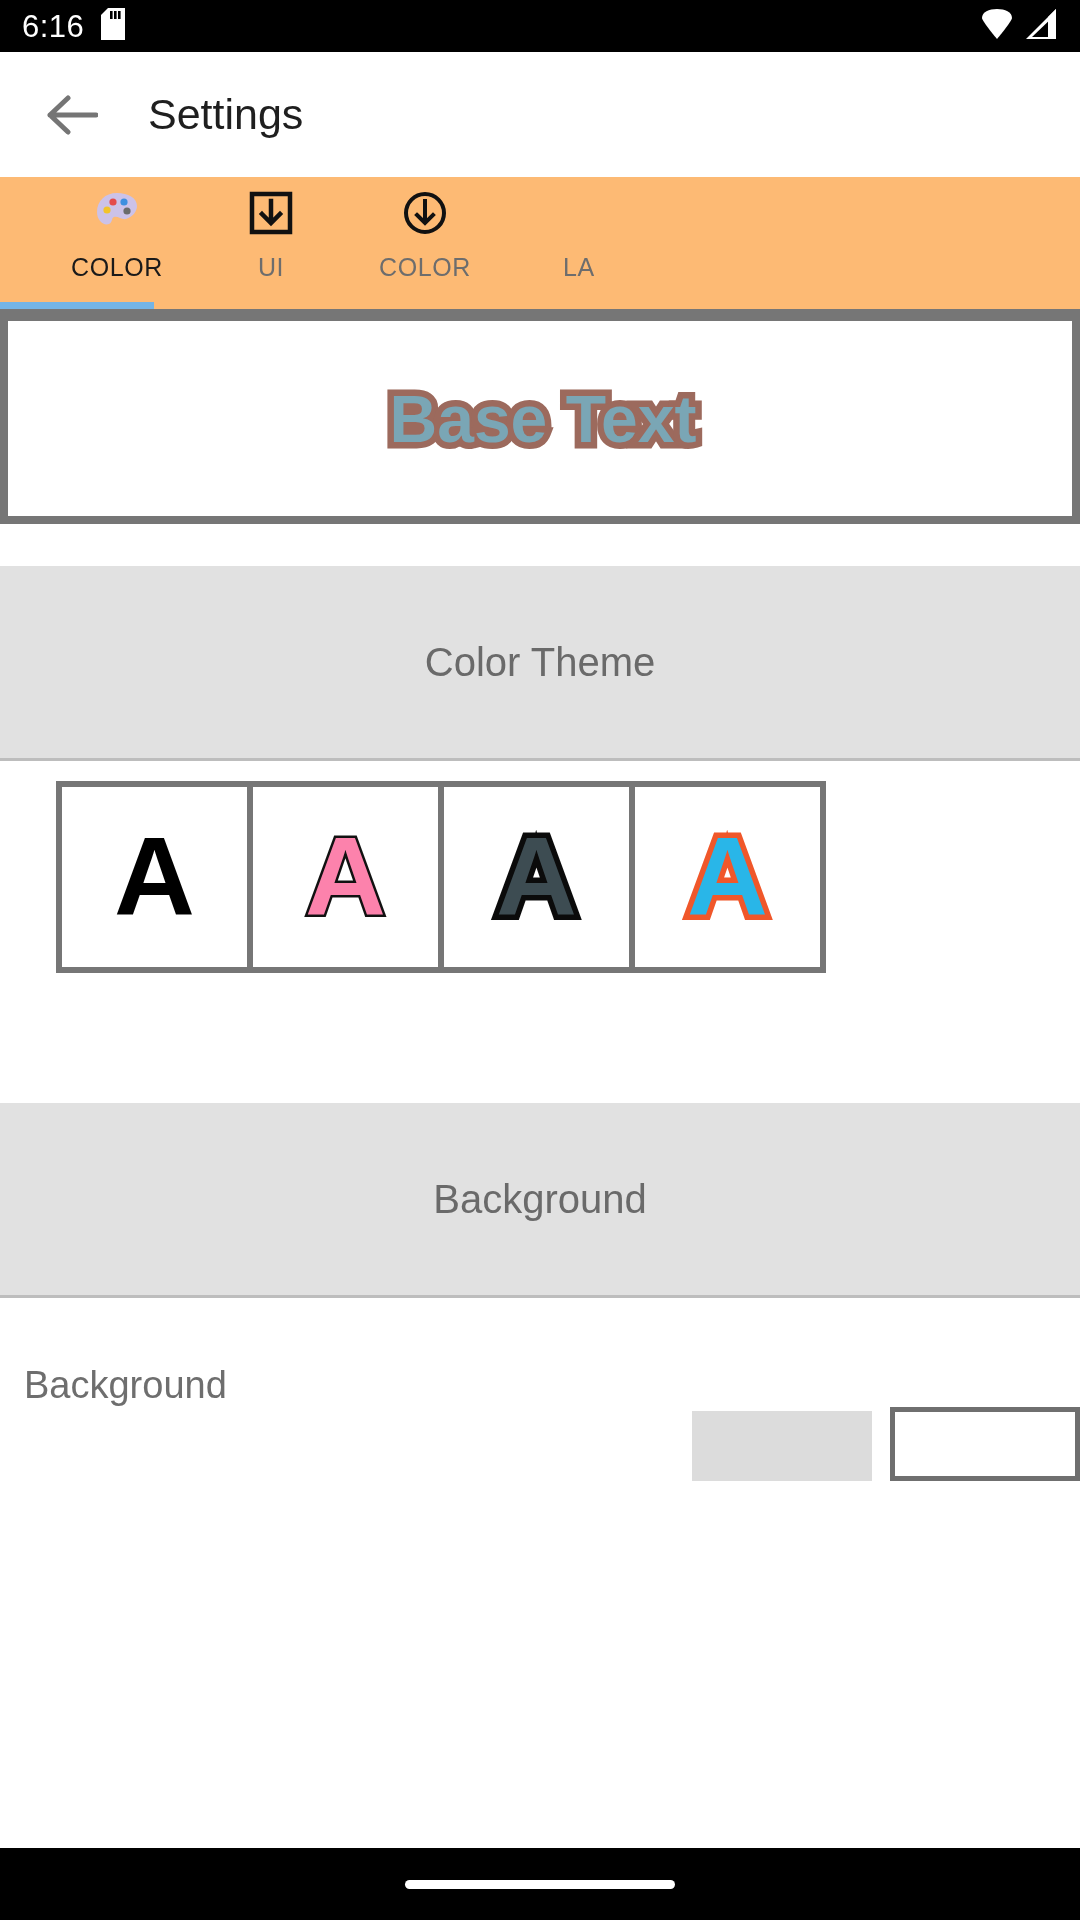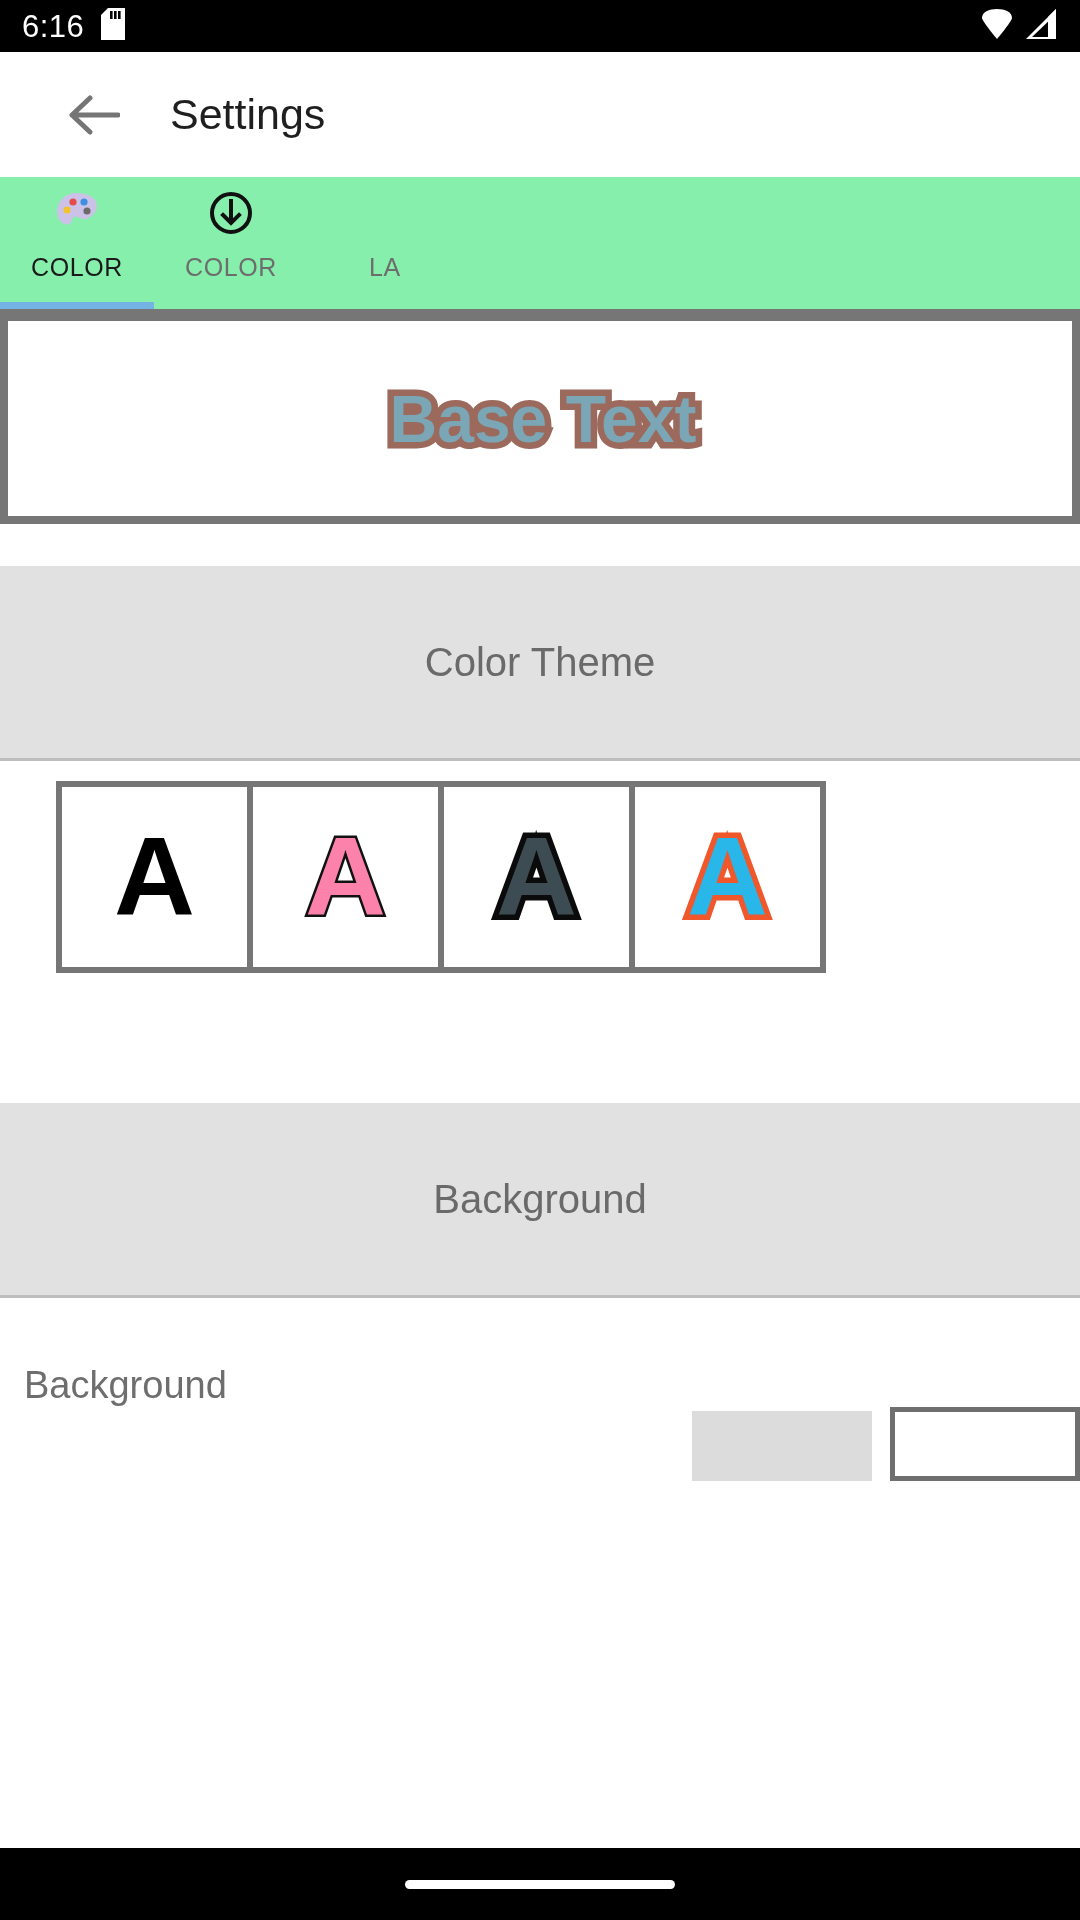--- a/index.html
+++ b/index.html
@@ -17,27 +17,26 @@
     padding:0 22px;
   }
   .sb-left{ display:flex; align-items:center; gap:17px; }
   .sb-time{ font-size:31px; letter-spacing:.5px; line-height:1; }
   .sb-right{ display:flex; align-items:center; gap:12px; }
 
   
   .appbar{
     height:125px; display:flex; align-items:center; padding-left:42px; gap:46px;
     background:#ffffff;
-    margin-left:22px;
   }
   .appbar-title{ font-size:43px; color:#1f1f1f; font-weight:400; }
   .back-btn{ width:60px; height:60px; display:flex; align-items:center; justify-content:center; }
 
   
-  .tabs-wrap{ position:relative; height:132px; background:#86efac; overflow:hidden; }
+  .tabs-wrap{ position:relative; height:132px; background:#fdba74; overflow:hidden;padding-left:40px; }
   .tabs{ display:flex; align-items:flex-start; height:132px; }
   .tab{
     flex:0 0 auto; width:154px; height:132px;
     display:flex; flex-direction:column; align-items:center; justify-content:flex-start;
     padding-top:10px; gap:14px;
   }
   .tab-icon{ height:52px; display:flex; align-items:center; justify-content:center; }
   .tab-label{ font-size:25px; letter-spacing:.6px; color:#6d6d6d; white-space:nowrap; }
   .tab.active .tab-label{ color:#1a1a1a; }
   .tab-indicator{
@@ -165,20 +164,29 @@
             <path d="M23 3 C11 3 3 11 3 22 C3 31 10 36 15 34 C19 32 17 28 20 27 C24 26 28 30 32 29 C39 27 43 21 43 16 C43 8 34 3 23 3 Z" fill="#ccc2e8"></path>
             <circle cx="19" cy="12" r="3.6" fill="#e44b4b"></circle>
             <circle cx="30" cy="12" r="3.6" fill="#3d8fe0"></circle>
             <circle cx="13" cy="20" r="3.6" fill="#f2c32c"></circle>
             <circle cx="33" cy="21" r="3.6" fill="#6b6b6b"></circle>
           </svg>
         </div>
         <div class="tab-label">COLOR</div>
       </div>
 
+      <div class="tab">
+        <div class="tab-icon">
+          <svg width="46" height="46" viewBox="0 0 46 46">
+            <rect x="4" y="4" width="38" height="38" fill="none" stroke="#111111" stroke-width="4.5"></rect>
+            <path d="M23 11 L23 31 M14 24 L23 33 L32 24" stroke="#111111" stroke-width="4.5" fill="none" stroke-linecap="square"></path>
+          </svg>
+        </div>
+        <div class="tab-label">UI</div>
+      </div>
 
 
       <div class="tab">
         <div class="tab-icon">
           <svg width="46" height="46" viewBox="0 0 46 46">
             <circle cx="23" cy="23" r="19" fill="none" stroke="#111111" stroke-width="4"></circle>
             <path d="M23 11 L23 32 M15 25 L23 33 L31 25" stroke="#111111" stroke-width="4" fill="none" stroke-linecap="square"></path>
           </svg>
         </div>
         <div class="tab-label">COLOR</div>

